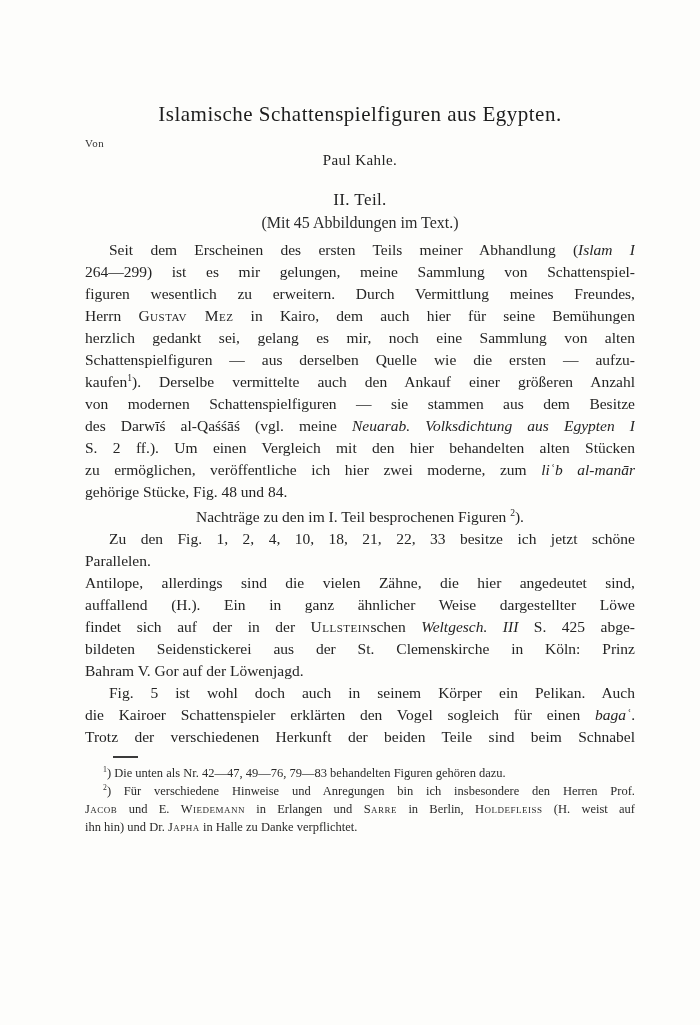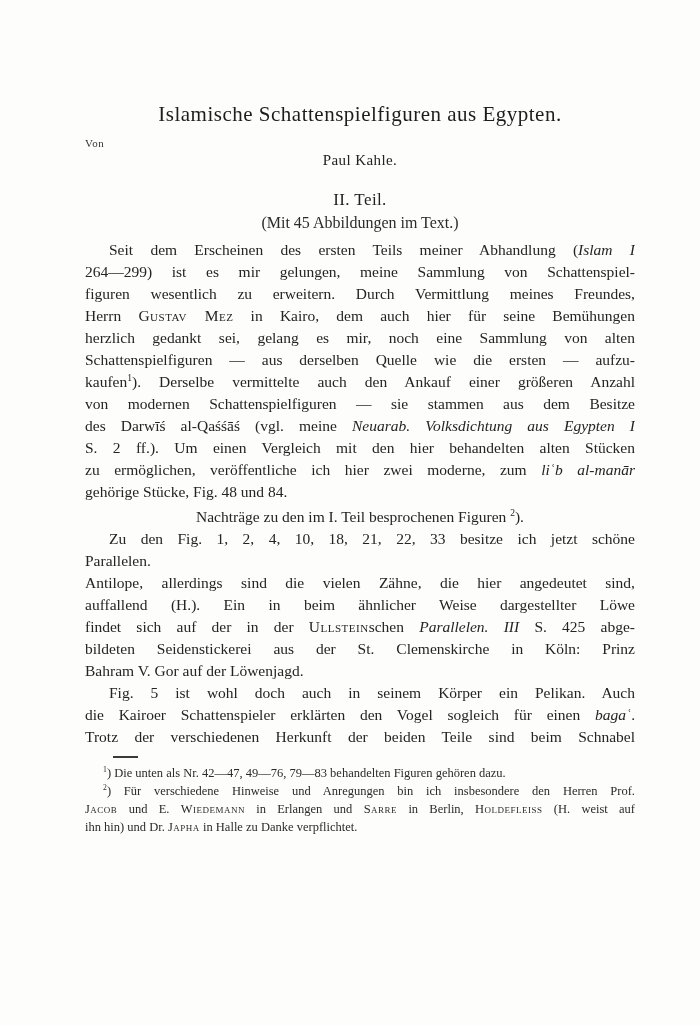--- a/index.html
+++ b/index.html
@@ -68,22 +68,22 @@
         </div>
         <div class="block heading">
           <div class="line c"><span>Nachträge zu den im I. Teil besprochenen Figuren </span><span class="sup">2</span><span>).</span></div>
         </div>
         <div class="block para">
           <div class="line j ind"><span>Zu den Fig. 1, 2, 4, 10, 18, 21, 22, 33 besitze ich jetzt schöne</span></div>
           <div class="line"><span>Parallelen.</span></div>
         </div>
         <div class="block para">
           <div class="line j"><span>Antilope, allerdings sind die vielen Zähne, die hier angedeutet sind,</span></div>
-          <div class="line j"><span>auffallend (H.). Ein in beim ähnlicher Weise dargestellter Löwe</span></div>
-          <div class="line j"><span>findet sich auf der in der </span><span class="sc">Ullstein</span><span>schen </span><span class="i">Parallelen. III</span><span> S. 425 abge-</span></div>
+          <div class="line j"><span>auffallend (H.). Ein in ganz ähnlicher Weise dargestellter Löwe</span></div>
+          <div class="line j"><span>findet sich auf der in der </span><span class="sc">Ullstein</span><span>schen </span><span class="i">Weltgesch. III</span><span> S. 425 abge-</span></div>
           <div class="line j"><span>bildeten Seidenstickerei aus der St. Clemenskirche in Köln: Prinz</span></div>
           <div class="line"><span>Bahram V. Gor auf der Löwenjagd.</span></div>
         </div>
         <div class="block para">
           <div class="line j ind"><span>Fig. 5 ist wohl doch auch in seinem Körper ein Pelikan. Auch</span></div>
           <div class="line j"><span>die Kairoer Schattenspieler erklärten den Vogel sogleich für einen </span><span class="i">bagaʿ</span><span>.</span></div>
           <div class="line j"><span>Trotz der verschiedenen Herkunft der beiden Teile sind beim Schnabel</span></div>
         </div>
       </div>
     <div class="fnsep"></div>

